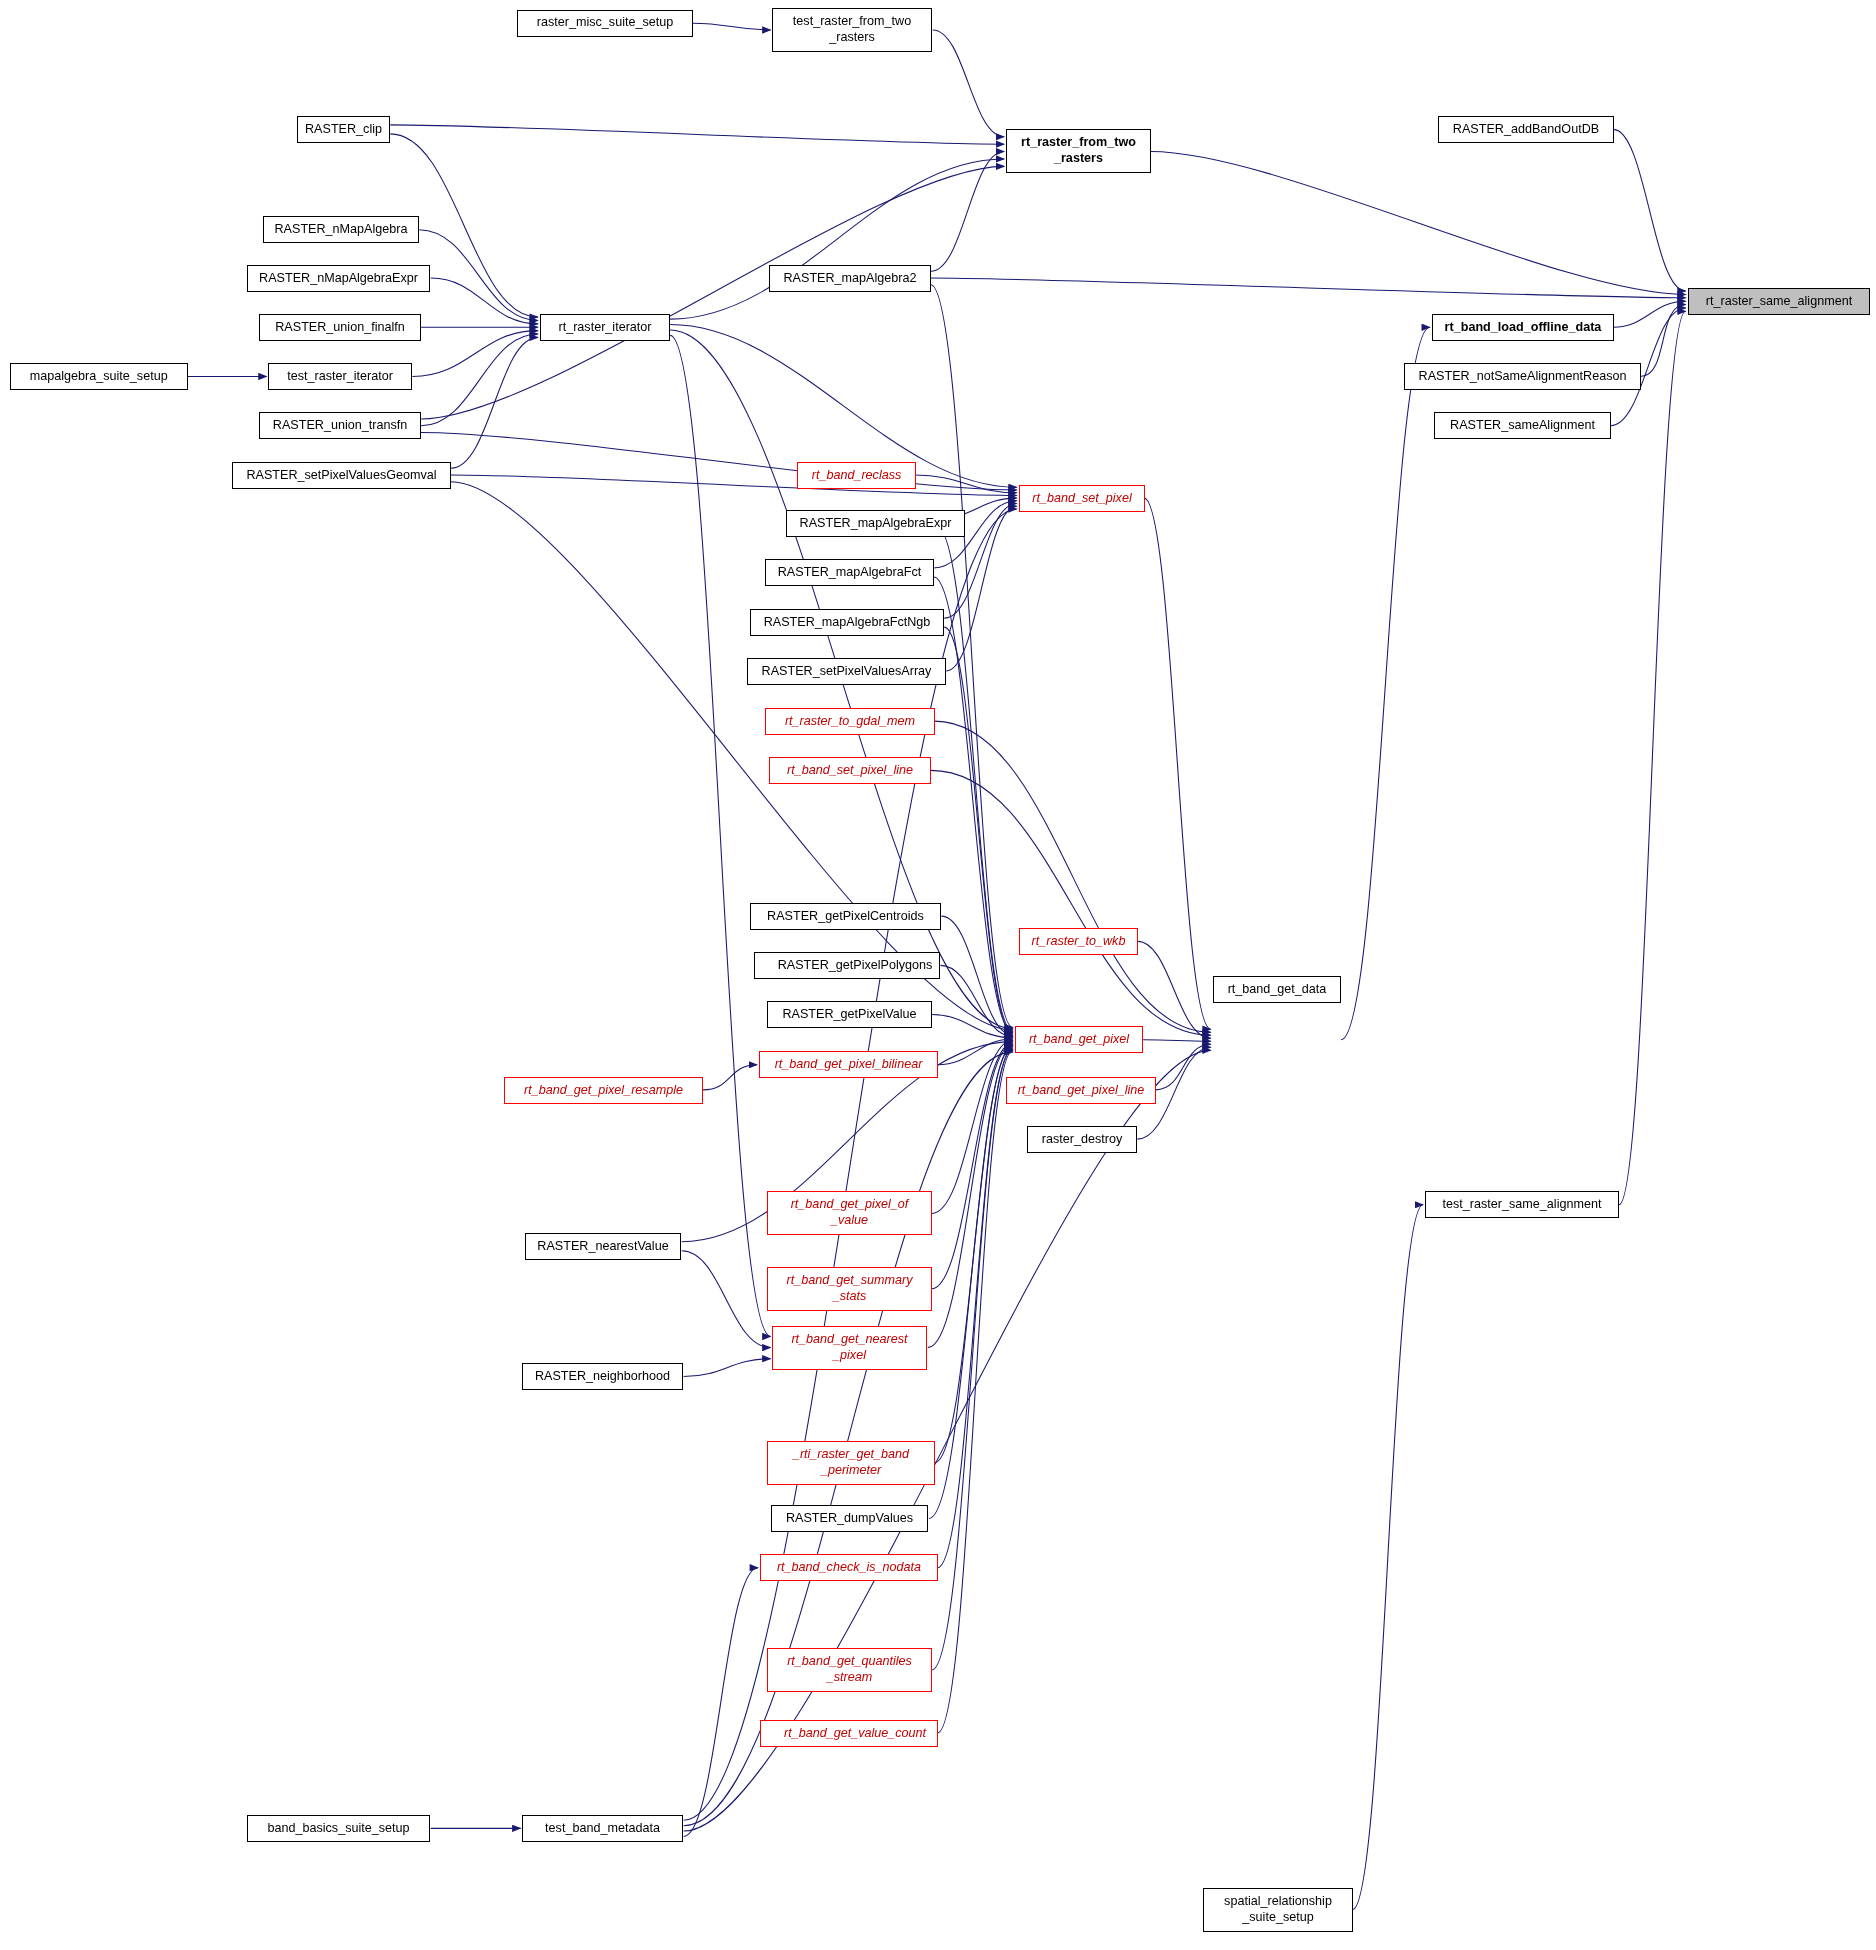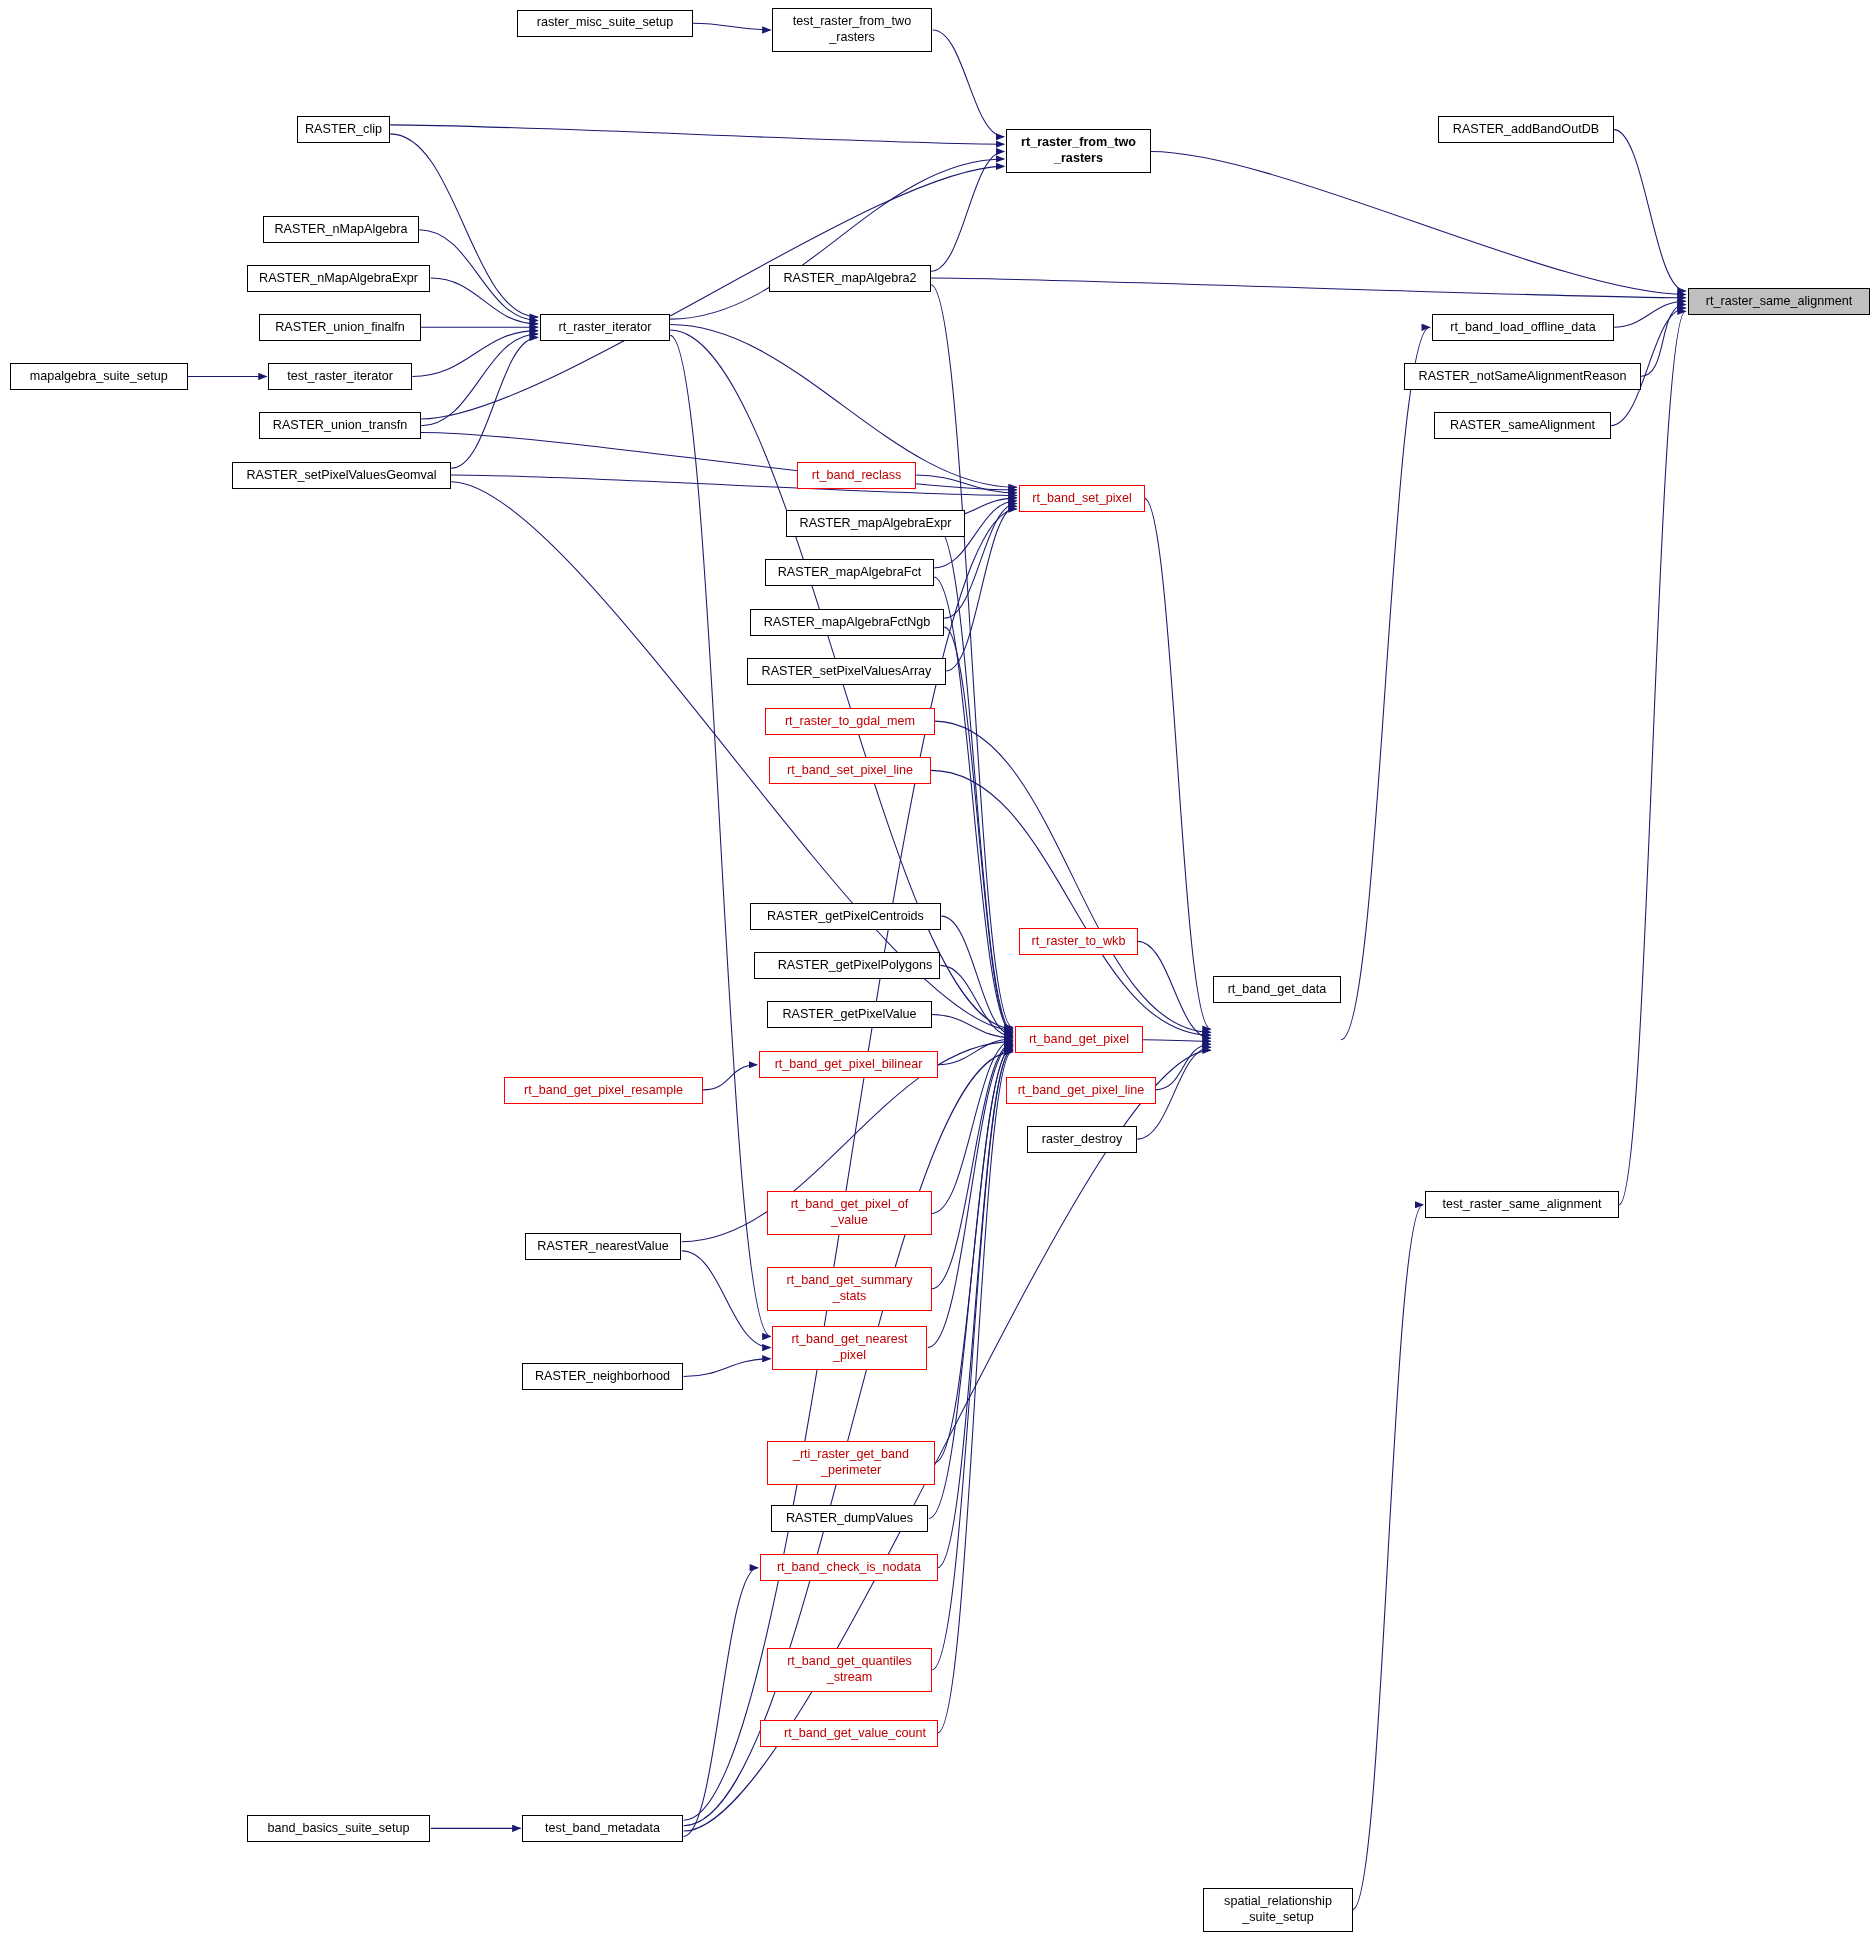--- a/index.html
+++ b/index.html
@@ -8,21 +8,21 @@
   .edge{fill:none;stroke:var(--edge-color,#191970);stroke-width:1.1px;}
   .node{
     position:absolute;box-sizing:border-box;
     border:1px solid var(--node-border,#000);
     background:var(--node-fill,#fff);
     display:flex;align-items:center;justify-content:center;
     text-align:center;font-size:12.6px;line-height:1.25;
     white-space:pre-line;color:#000;cursor:pointer;
     padding:1px 3.9px;
   }
-  .node.red{border-color:var(--red-border,#ff0000);color:var(--red-text,#c00000);}
+  .node.red{border-color:var(--red-border,#ff0000);color:var(--red-text,#c00000);font-style:italic;}
   .node.focus{background:var(--focus-fill,#bfbfbf);border-color:#000;color:#000;font-weight:normal;}
 </style>
 </head>
 <body>
 
 <div id="canvas" style="width: 1876px; height: 1950px; border-radius: 27px;">
   <svg id="edge-layer" xmlns="http://www.w3.org/2000/svg" width="1876" height="1950" viewBox="0 0 1943 2020">
       <defs>
         <marker id="arrow" viewBox="0 0 10 8" refX="9" refY="4" markerWidth="9" markerHeight="7" orient="auto">
           <path d="M0,0 L10,4 L0,8 z" fill="#191970"></path>
@@ -101,21 +101,21 @@
     <div class="node normal" style="left: 297px; top: 116px; width: 93px; height: 27px;">RASTER_clip</div>
     <div class="node normal" style="left: 1006px; top: 129px; width: 145px; height: 44px; font-weight: bold;">rt_raster_from_two
 _rasters</div>
     <div class="node normal" style="left: 1438px; top: 116px; width: 176px; height: 27px;">RASTER_addBandOutDB</div>
     <div class="node normal" style="left: 263px; top: 216px; width: 156px; height: 27px;">RASTER_nMapAlgebra</div>
     <div class="node normal" style="left: 247px; top: 265px; width: 183px; height: 27px;">RASTER_nMapAlgebraExpr</div>
     <div class="node normal" style="left: 769px; top: 265px; width: 162px; height: 27px;">RASTER_mapAlgebra2</div>
     <div class="node focus" style="left: 1688px; top: 288px; width: 182px; height: 27px;">rt_raster_same_alignment</div>
     <div class="node normal" style="left: 259px; top: 314px; width: 162px; height: 27px;">RASTER_union_finalfn</div>
     <div class="node normal" style="left: 540px; top: 314px; width: 130px; height: 27px;">rt_raster_iterator</div>
-    <div class="node normal" style="left: 1432px; top: 314px; width: 182px; height: 27px;">rt_band_load_offline_data</div>
+    <div class="node normal" style="left: 1432px; top: 314px; width: 182px; height: 27px; font-weight: bold;">rt_band_load_offline_data</div>
     <div class="node normal" style="left: 9.7px; top: 363px; width: 178px; height: 27px;">mapalgebra_suite_setup</div>
     <div class="node normal" style="left: 268px; top: 363px; width: 144px; height: 27px;">test_raster_iterator</div>
     <div class="node normal" style="left: 1404px; top: 363px; width: 237px; height: 27px;">RASTER_notSameAlignmentReason</div>
     <div class="node normal" style="left: 259px; top: 412px; width: 162px; height: 27px;">RASTER_union_transfn</div>
     <div class="node normal" style="left: 1434px; top: 412px; width: 177px; height: 27px;">RASTER_sameAlignment</div>
     <div class="node normal" style="left: 232px; top: 462px; width: 219px; height: 27px;">RASTER_setPixelValuesGeomval</div>
     <div class="node red" style="left: 797px; top: 462px; width: 119px; height: 27px;">rt_band_reclass</div>
     <div class="node red" style="left: 1019px; top: 485px; width: 126px; height: 27px;">rt_band_set_pixel</div>
     <div class="node normal" style="left: 759px; top: 510px; width: 179px; height: 27px; margin-left: 27px;">RASTER_mapAlgebraExpr</div>
     <div class="node normal" style="left: 765px; top: 559px; width: 169px; height: 27px;">RASTER_mapAlgebraFct</div>

